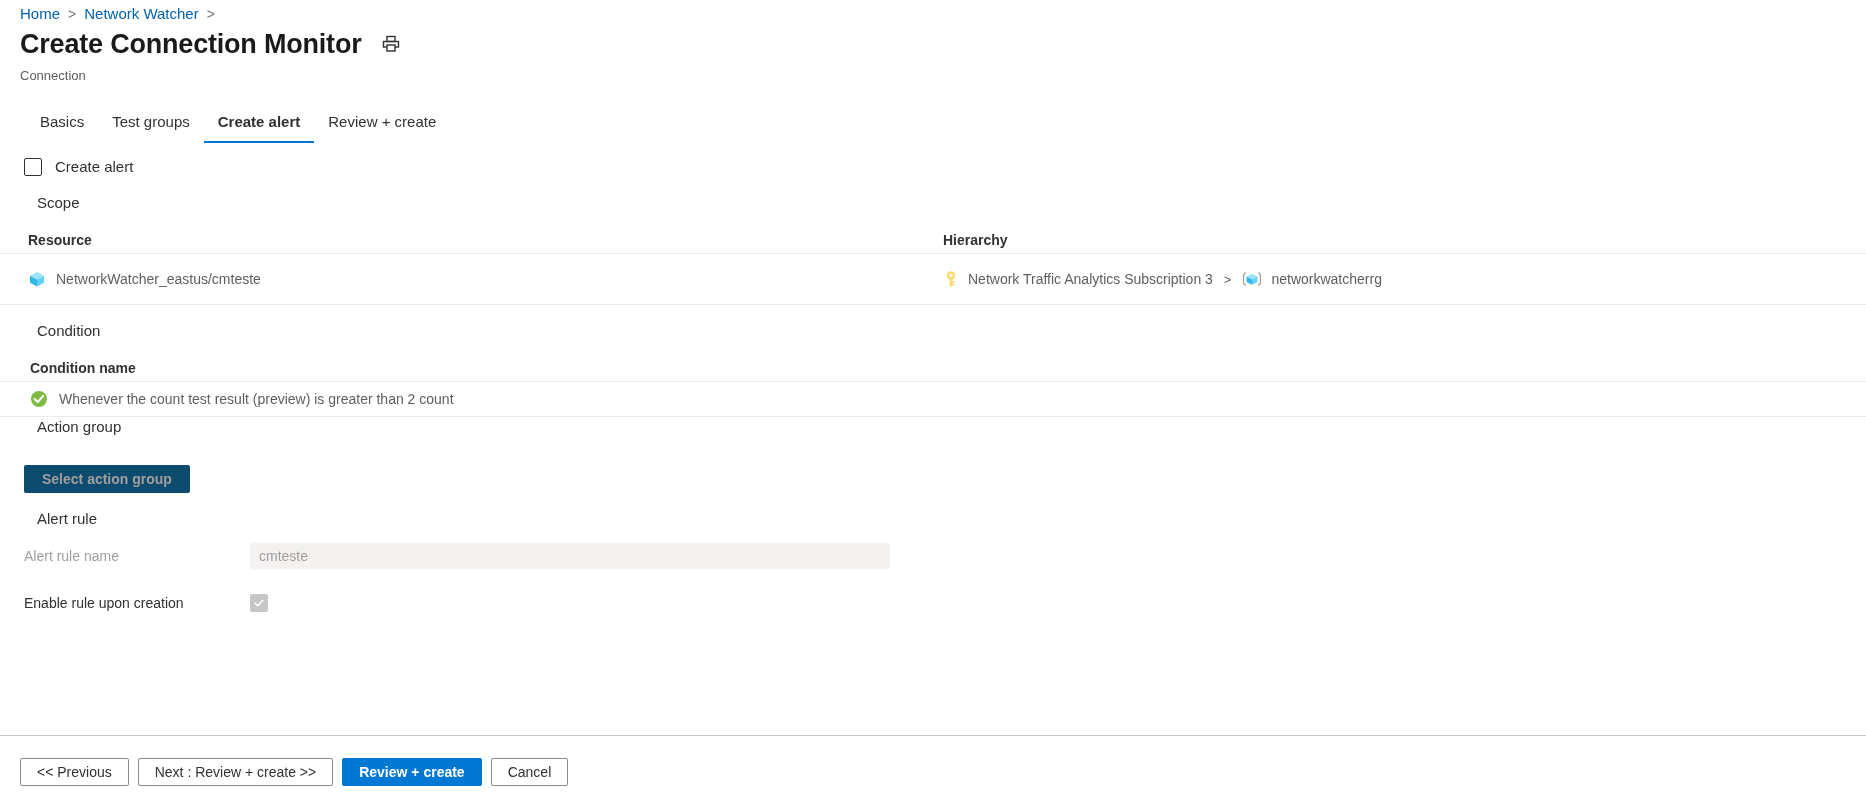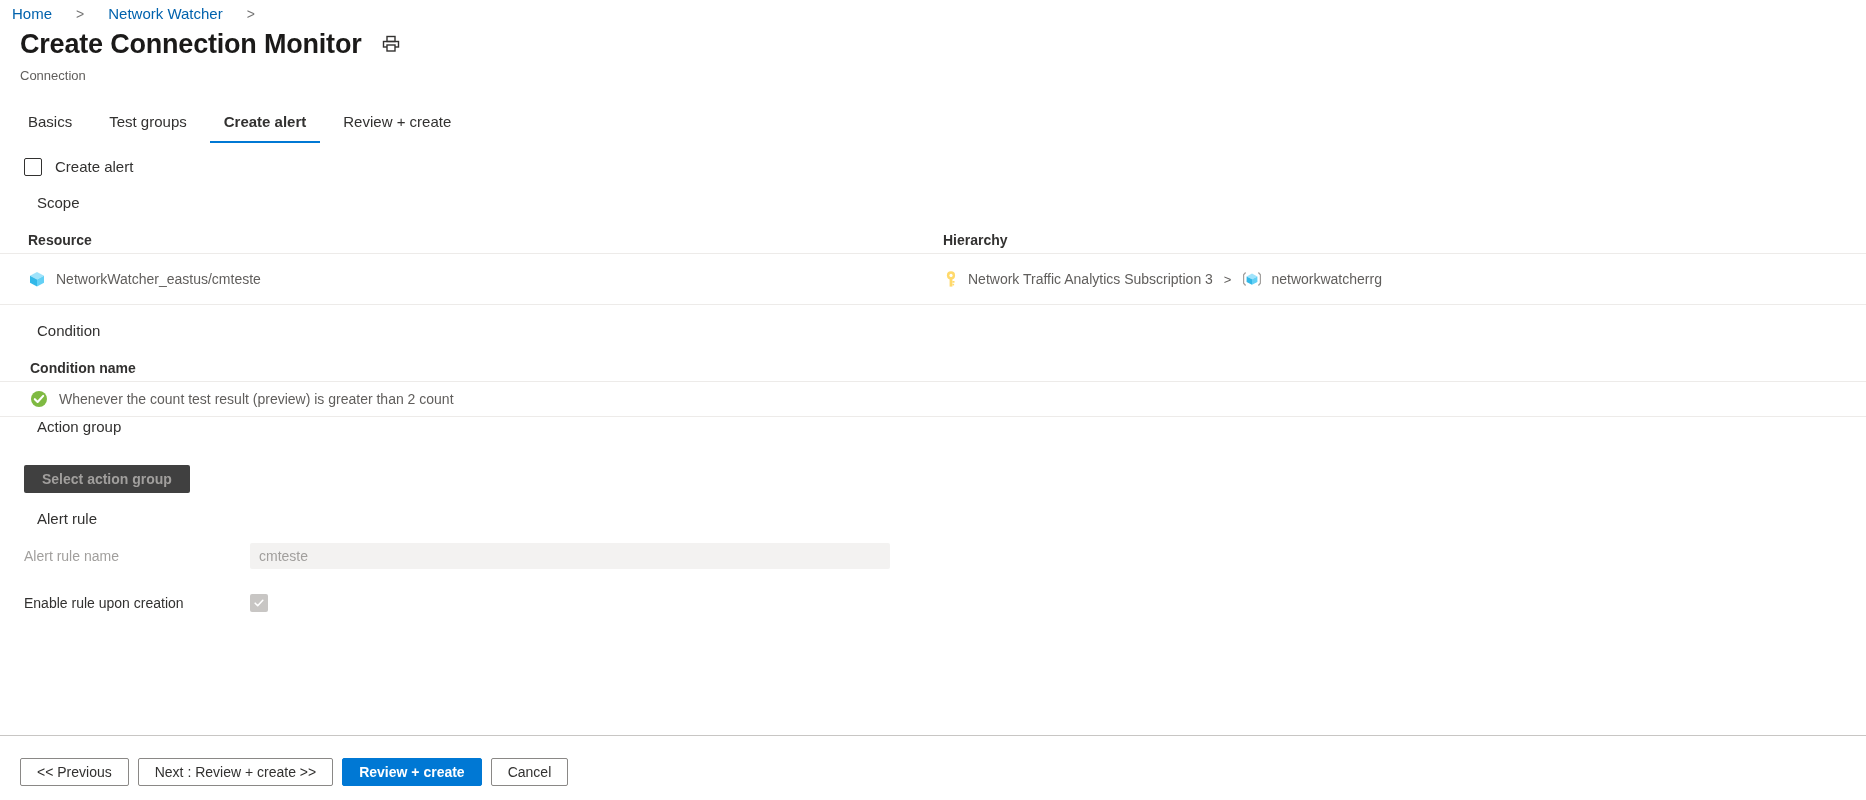--- a/index.html
+++ b/index.html
@@ -12,27 +12,27 @@
     background: #ffffff;
     font-family: "Liberation Sans", sans-serif;
     color: #323130;
     overflow: hidden;
     position: relative;
   }
 
   
   .breadcrumb {
     position: absolute;
-    left: 12px;
+    left: 20px;
     top: 4px;
     font-size: 15px;
     line-height: 20px;
     display: flex;
     align-items: center;
-    gap: 24px;
+    gap: 8px;
     white-space: nowrap;
   }
   .crumb-link {
     color: #0062ad;
     text-decoration: none;
     cursor: pointer;
   }
   .crumb-sep {
     color: #767676;
     font-size: 14px;
@@ -66,25 +66,25 @@
     left: 20px;
     top: 68px;
     font-size: 13px;
     color: #605e5c;
     line-height: 16px;
   }
 
   
   .tabs {
     position: absolute;
-    left: 20px;
+    left: 32px;
     top: 112px;
     display: flex;
     align-items: flex-end;
-    gap: 9px;
+    gap: 0;
     text-align: right;
   }
   .tab {
     font-size: 15px;
     color: #323130;
     padding: 0 14px 9px 14px;
     cursor: pointer;
     white-space: nowrap;
     line-height: 20px;
     border-bottom: 2px solid transparent;
@@ -194,21 +194,21 @@
     height: 36px;
     padding-left: 28px;
     box-sizing: border-box;
     border-top: 1px solid #edebe9;
     border-bottom: 1px solid #edebe9;
   }
 
   .btn-secondary-disabled {
     margin: 14px 0 0 24px;
     display: inline-block;
-    background: #404040;
+    background: #0c4a6e;
     color: #a19f9d;
     border: none;
     font-size: 14px;
     font-weight: bold;
     padding: 0 18px;
     height: 28px;
     line-height: 28px;
     font-family: "Liberation Sans", sans-serif;
     cursor: default;
     border-radius: 2px;

